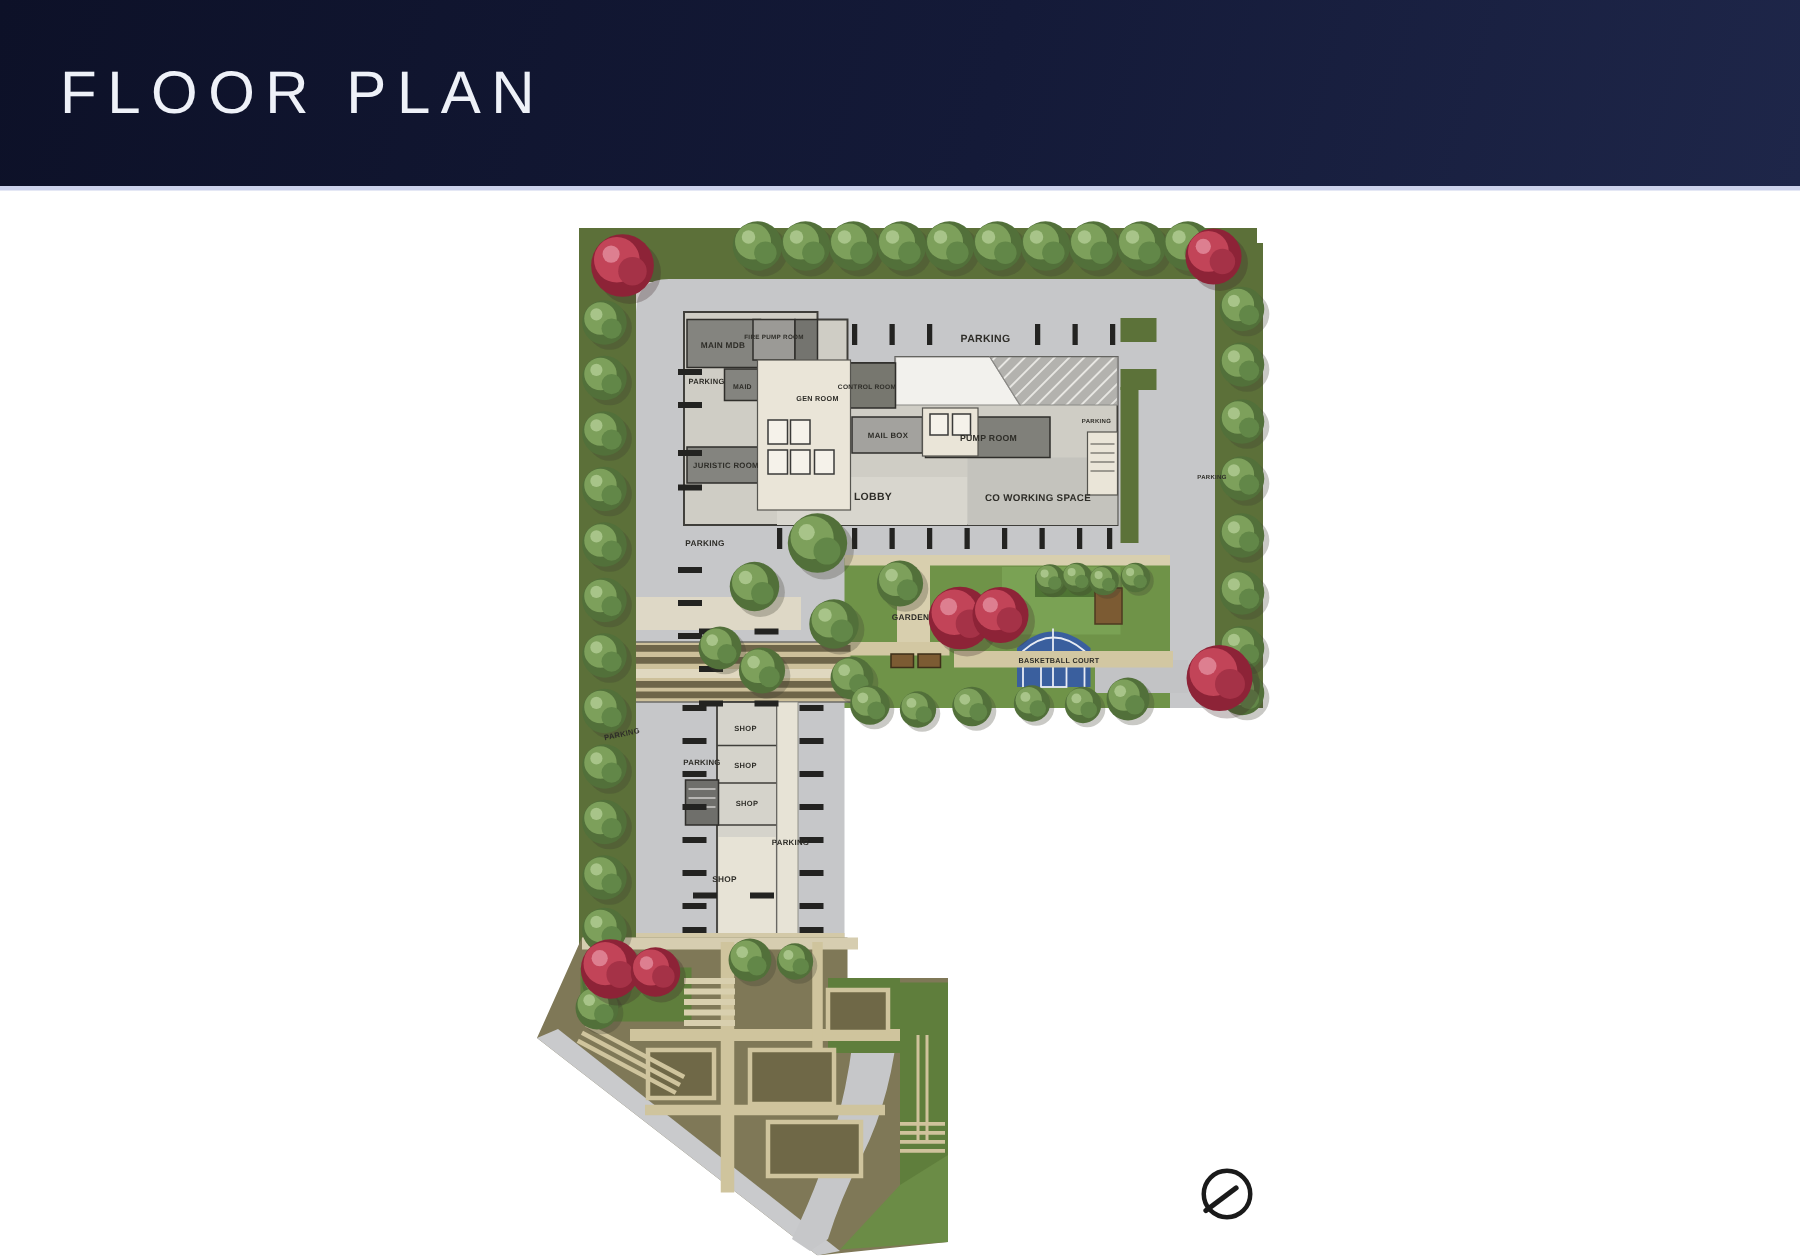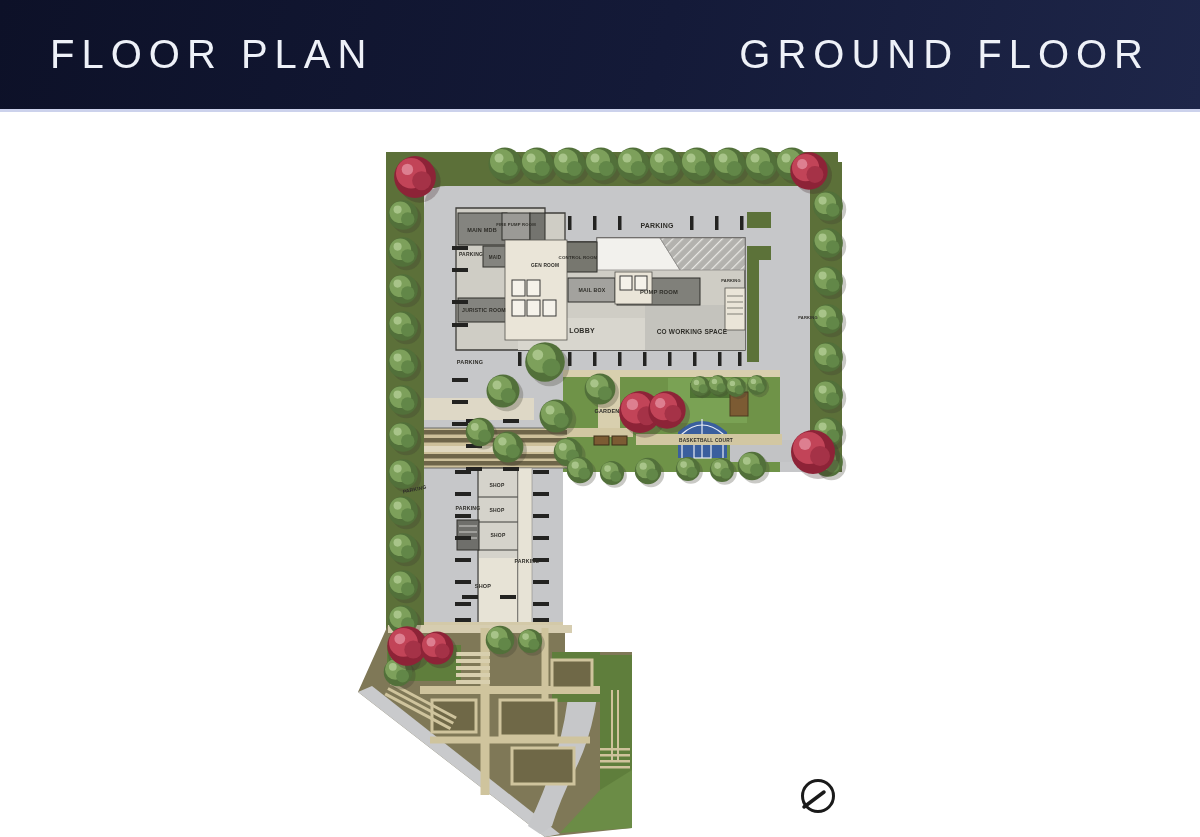--- a/index.html
+++ b/index.html
@@ -1,22 +1,22 @@
 <!DOCTYPE html>
 <html><head>
 <meta charset="utf-8">
 <style>
   html,body{margin:0;padding:0;background:#ffffff;width:1200px;height:837px;overflow:hidden;
     font-family:"Liberation Sans",sans-serif;}
   .page{position:relative;width:1200px;height:837px;background:#ffffff;}
-  .header{position:absolute;top:0;left:0;width:1200px;height:112px;
+  .header{position:absolute;top:0;left:0;width:1200px;height:127px;
     background:linear-gradient(105deg,#0d1128 0%,#141a38 55%,#1e2649 100%);
     border-bottom:3px solid #ccd2ec;
     display:flex;align-items:center;justify-content:space-between;
-    box-sizing:border-box;padding:0 50px;}
+    box-sizing:border-box;padding:0 40px;}
   .header .ttl{color:#eef1f8;font-size:40px;font-weight:400;letter-spacing:7px;white-space:nowrap;}
   svg{position:absolute;top:0;left:0;}
   .lbl{font-family:"Liberation Sans",sans-serif;font-weight:700;fill:#2e2d28;letter-spacing:.2px;}
 </style>
 </head>
 <body>
 
 <div class="page">
 
 <svg width="1200" height="837" viewBox="0 0 1200 837">
@@ -318,16 +318,15 @@
   </g>
 
   <g>
     <circle cx="818" cy="796" r="15.5" fill="none" stroke="#1a1a1a" stroke-width="3"></circle>
     <line x1="824" y1="792" x2="804" y2="807" stroke="#1a1a1a" stroke-width="3.5" stroke-linecap="round"></line>
   </g>
 </svg>
 
 <div class="header">
   <span class="ttl">FLOOR PLAN</span>
-  <span class="ttl">GROUND FLOOR</span>
 </div>
 
 </div>
 
 </body></html>

